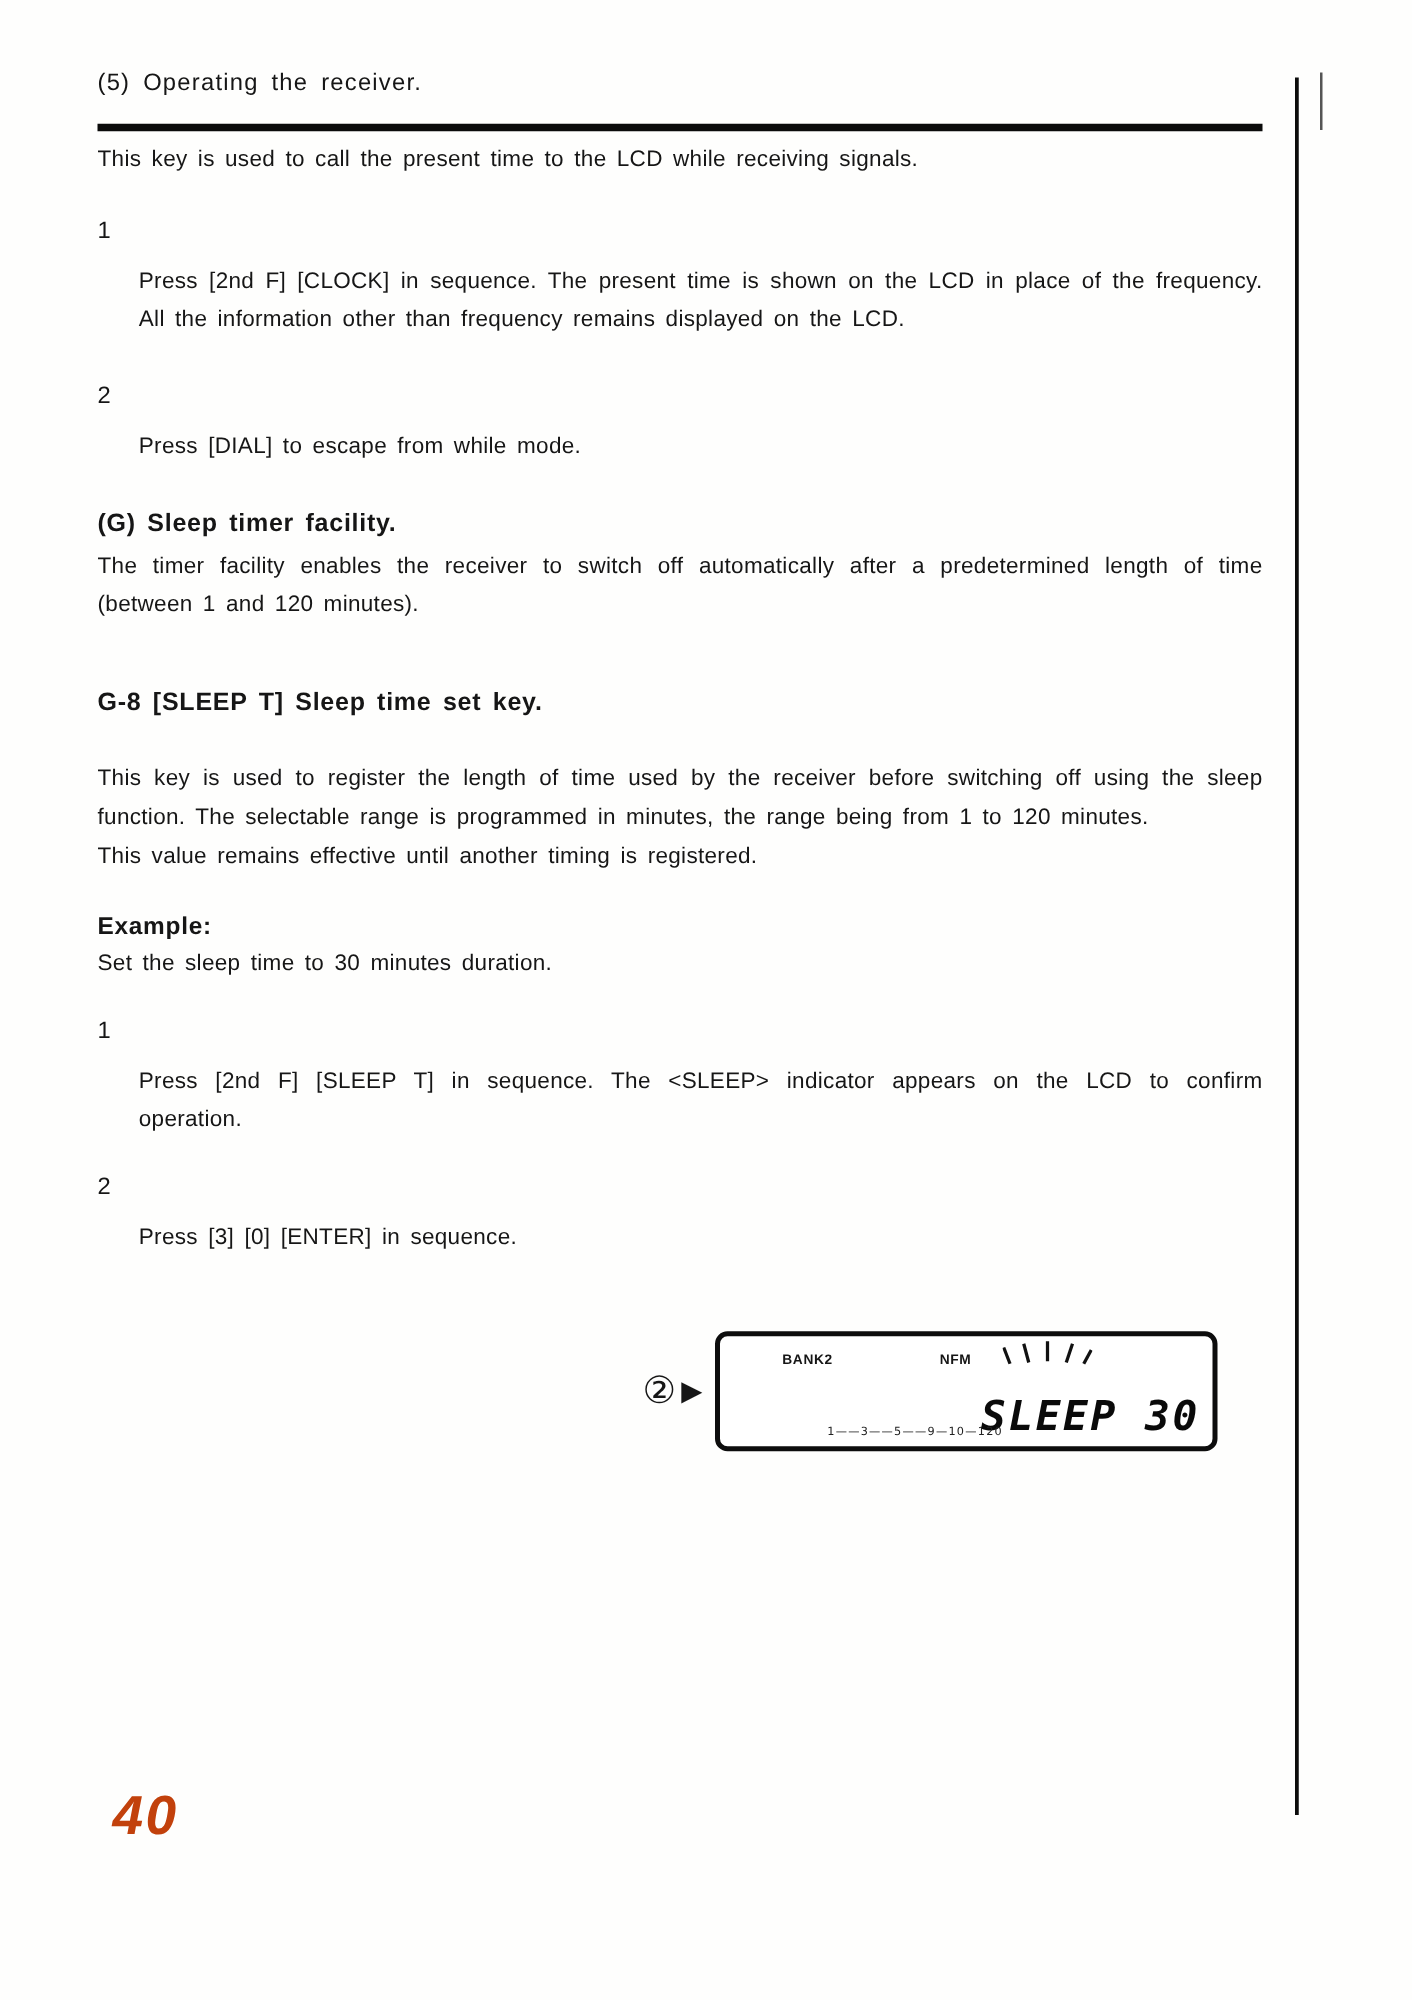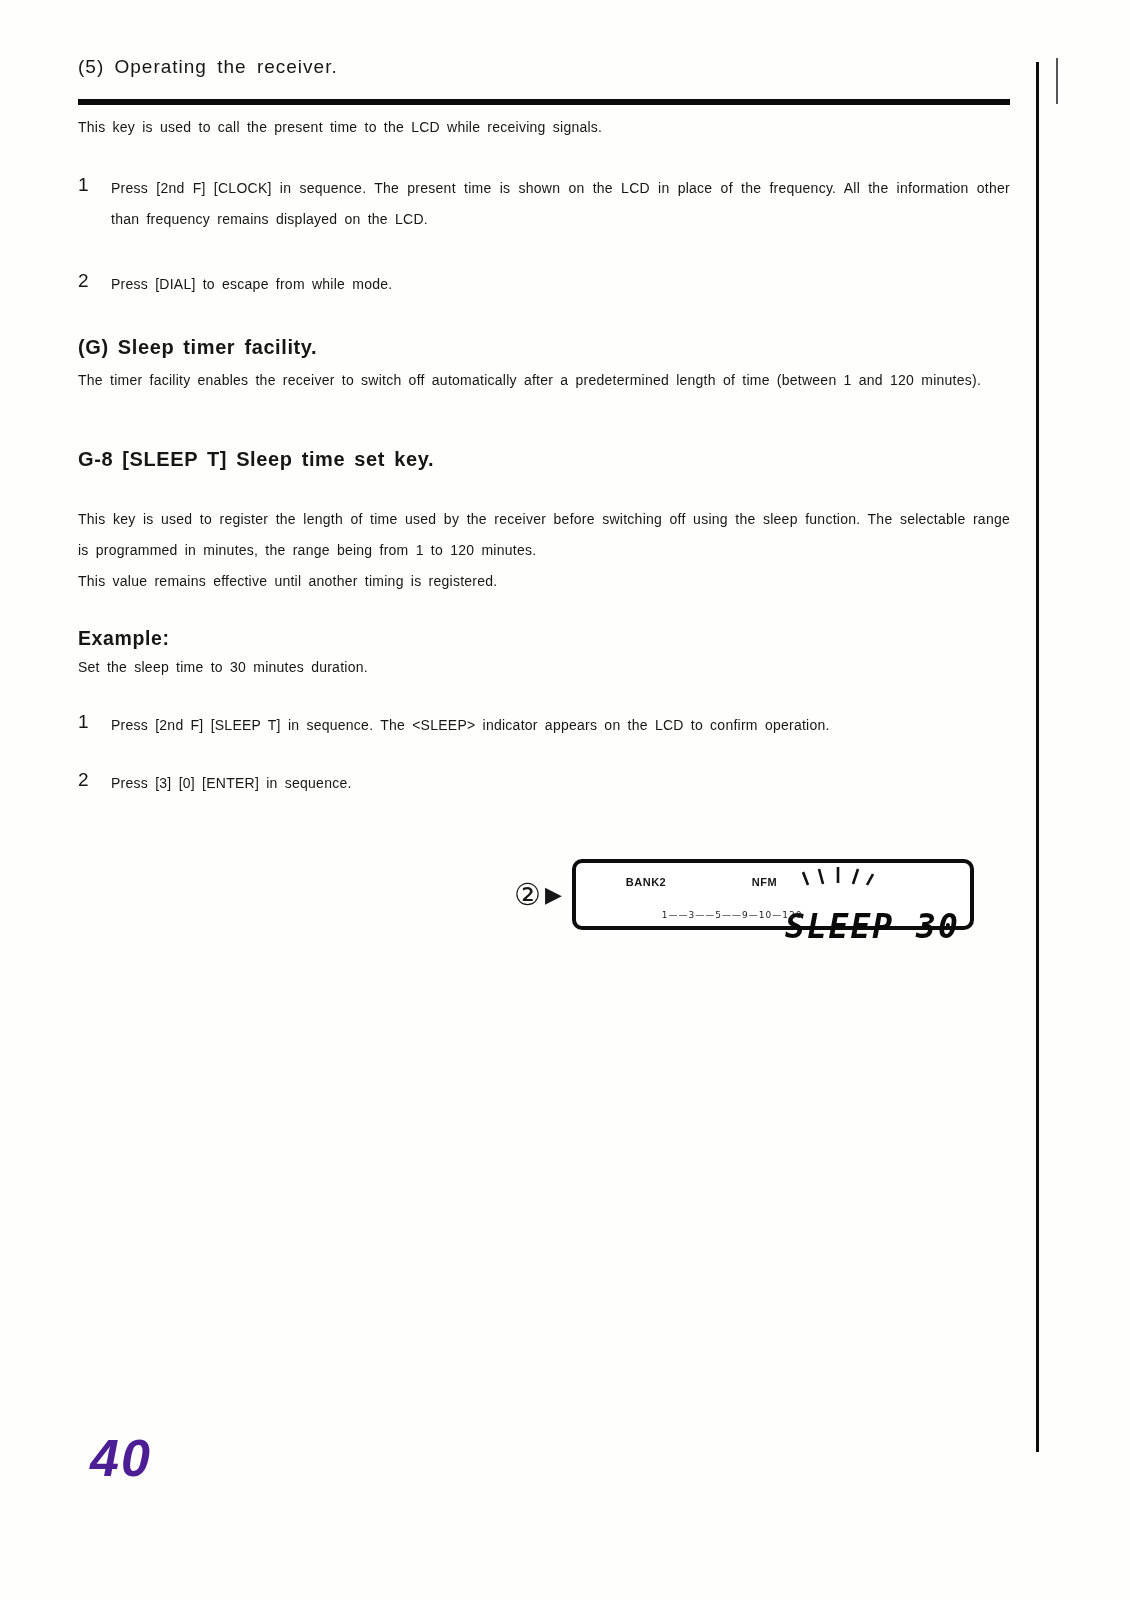--- a/index.html
+++ b/index.html
@@ -28,68 +28,68 @@
     font-size:19px; letter-spacing:1px; word-spacing:4px;
   }
   .rule {
     height:6px; background:#0b0b0b; margin-top:21px;
   }
   .heading {
     font-size:20px; font-weight:bold; letter-spacing:0.6px; word-spacing:3px;
     margin-top:26px;
   }
   .body {
-    font-size:14px; line-height:31px; text-align:justify;
+    font-size:18px; line-height:31px; text-align:justify;
     letter-spacing:0.25px; word-spacing:3px;
   }
   .intro { margin-top:7px; }
   .step { display:flex; margin-top:30px; }
   .step-gap-lg { margin-top:34px; }
   .step-num { width:33px; flex-shrink:0; font-size:19px; padding-top:1px; }
-  .step-text { flex:1; }
+  .step-text { flex:1;margin-top:36px; }
   .sec-g-heading { margin-top:36px; }
   .g-para1 { margin-top:6px; }
   .g-para2 { margin-top:27px; }
   .sec-g1-heading { margin-top:52px; }
   .g1-para1 { margin-top:33px; }
   .g1-para2 { margin-top:0; }
   .example-label { margin-top:30px; font-size:19.5px; }
   .example-text { margin-top:2px; }
   .ex-step1 { margin-top:27px; }
   .ex-step2 { margin-top:27px; }
 
   .lcd-row {
     display:flex; align-items:center;
     margin-top:60px; margin-left:436px;
   }
   .callout { font-size:30px; line-height:1; }
   .callout-arrow { font-size:22px; line-height:1; margin:0 10px 0 4px; }
   .lcd-box {
-    position:relative; width:402px; height:71px;
+    position:relative; width:402px; height:96px;
     border:4px solid #0d0d0d; border-radius:10px; background:#fff;
     flex-shrink:0;
   }
   .lcd-bank  { position:absolute; left:50px;  top:13px; font-size:11px; font-weight:bold; letter-spacing:0.5px; }
   .lcd-mode  { position:absolute; left:176px; top:13px; font-size:11px; font-weight:bold; letter-spacing:0.5px; }
   .lcd-rays  { position:absolute; left:226px; top:2px; }
   .lcd-main  {
     position:absolute; right:10px; top:44px;
     font-family:"DejaVu Sans Mono", monospace;
     font-weight:bold; font-style:italic;
     font-size:33px; letter-spacing:2px; color:#0a0a0a;
   }
   .lcd-scale {
     position:absolute; left:86px; bottom:6px;
     font-size:9px; letter-spacing:1px; color:#222;
     font-family:"DejaVu Sans", sans-serif;
   }
   .page-number {
     position:absolute; left:90px; top:1428px;
-    font-size:52px; font-weight:bold; font-style:italic;
-    letter-spacing:2px; color:#4c1d95;
+    font-size:44px; font-weight:bold; font-style:italic;
+    letter-spacing:2px; color:#c2410c;
   }
 </style>
 </head>
 <body>
 
 <div class="page">
 
   <div class="vline-main"></div>
   <div class="vline-top"></div>
 

